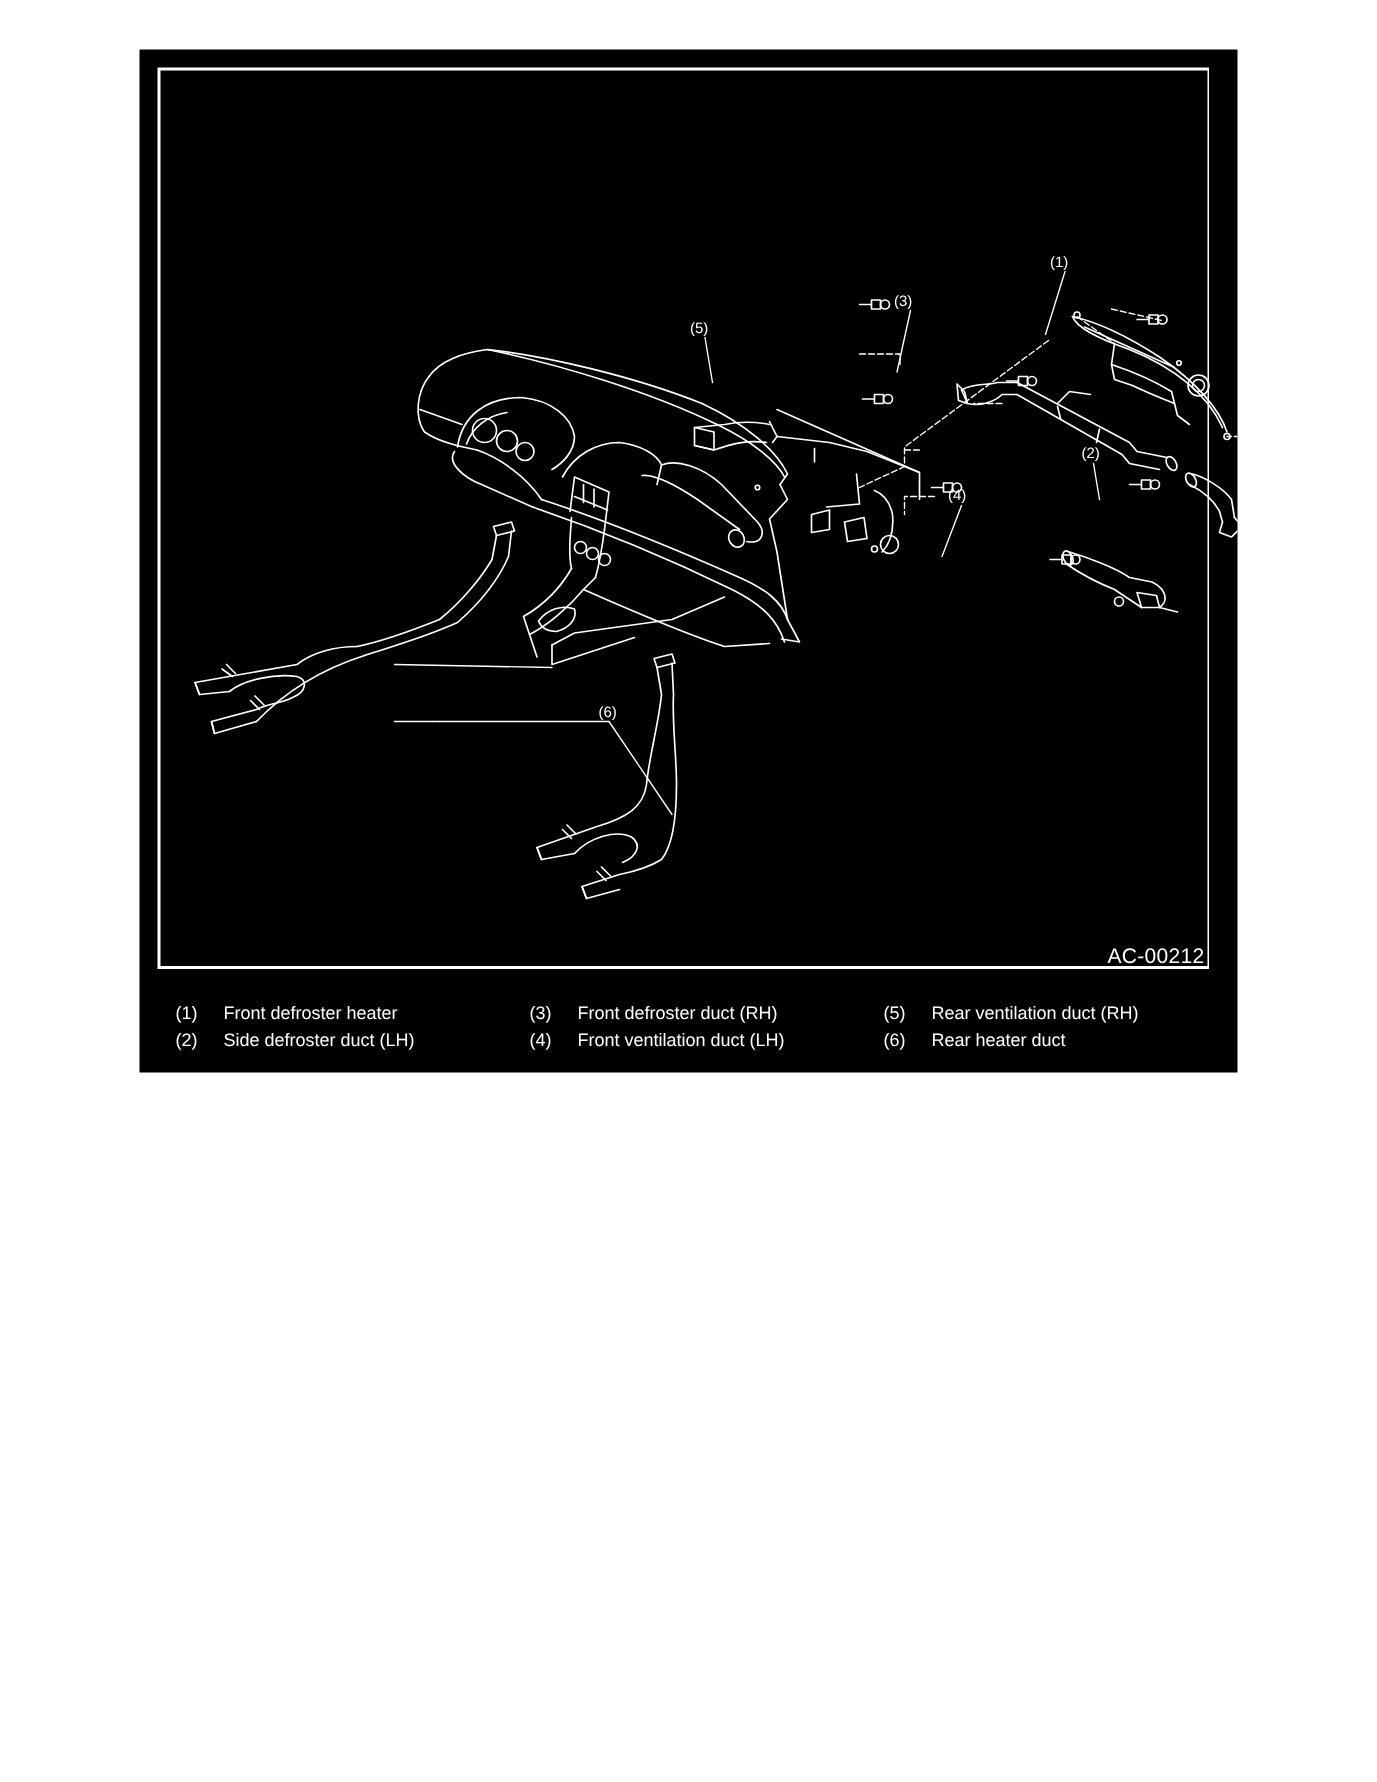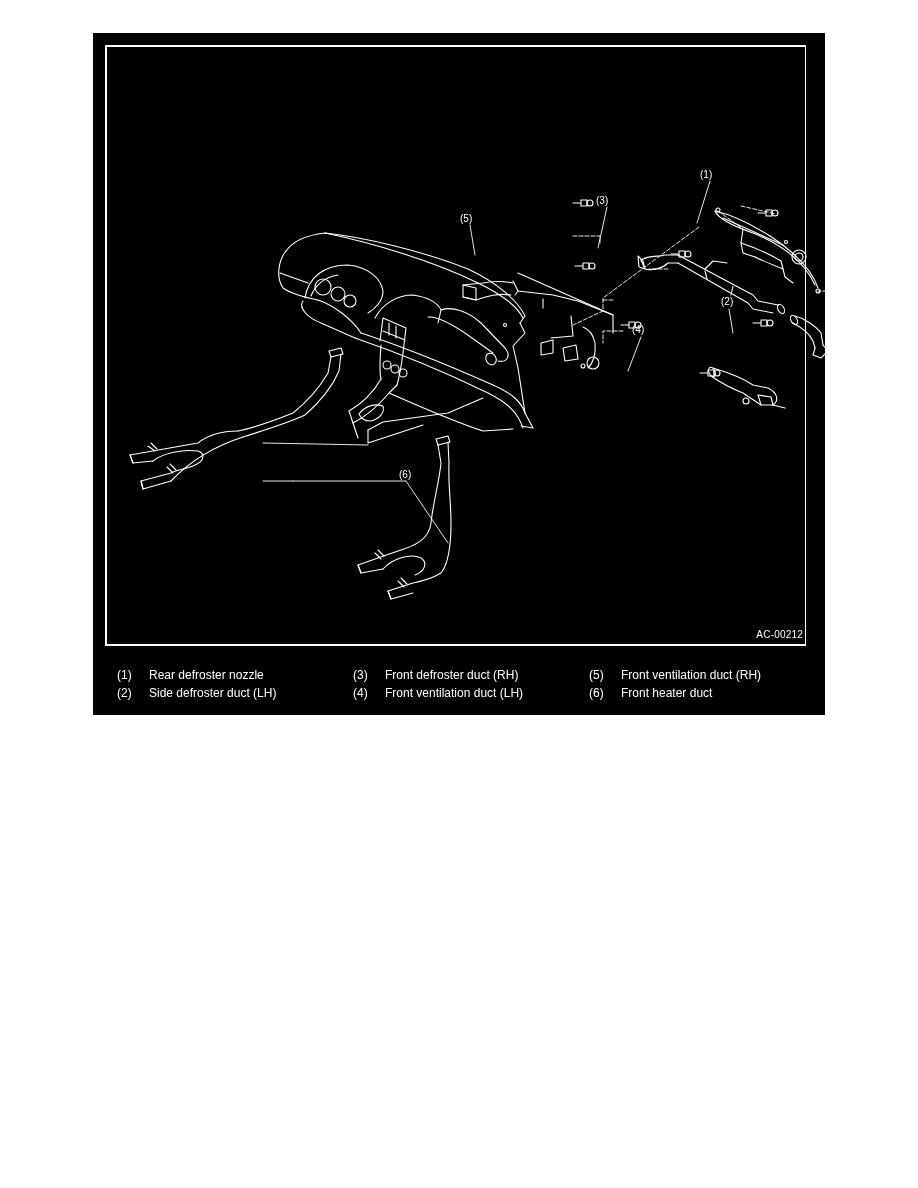--- a/index.html
+++ b/index.html
@@ -37,21 +37,21 @@
       left: 0;
       top: 0;
       width: 732px;
       height: 682px;
     }
     .figure-id {
       position: absolute;
       right: 22px;
       top: 596px;
       color: #ffffff;
-      font-size: 10px;
+      font-size: 14px;
       letter-spacing: 0.2px;
     }
     .legend {
       position: absolute;
       left: 0;
       top: 632px;
       width: 732px;
       height: 40px;
       color: #ffffff;
       font-size: 12px;
@@ -274,36 +274,36 @@
       <text class="callout" x="367" y="189">(5)</text>
       <text class="callout" x="306" y="445">(6)</text>
     </g>
   </svg>
 
   <div class="figure-id">AC-00212</div>
 
   <div class="legend">
     <div class="legend-item" style="left:24px; top:3px;">
       <span class="legend-num">(1)</span>
-      <span class="legend-text">Rear defroster nozzle</span>
+      <span class="legend-text">Front defroster heater</span>
     </div>
     <div class="legend-item" style="left:24px; top:21px;">
       <span class="legend-num">(2)</span>
       <span class="legend-text">Side defroster duct (LH)</span>
     </div>
     <div class="legend-item" style="left:260px; top:3px;">
       <span class="legend-num">(3)</span>
       <span class="legend-text">Front defroster duct (RH)</span>
     </div>
     <div class="legend-item" style="left:260px; top:21px;">
       <span class="legend-num">(4)</span>
       <span class="legend-text">Front ventilation duct (LH)</span>
     </div>
     <div class="legend-item" style="left:496px; top:3px;">
       <span class="legend-num">(5)</span>
-      <span class="legend-text">Front ventilation duct (RH)</span>
+      <span class="legend-text">Rear ventilation duct (RH)</span>
     </div>
     <div class="legend-item" style="left:496px; top:21px;">
       <span class="legend-num">(6)</span>
-      <span class="legend-text">Front heater duct</span>
+      <span class="legend-text">Rear heater duct</span>
     </div>
   </div>
 </div>
 
 </body></html>

